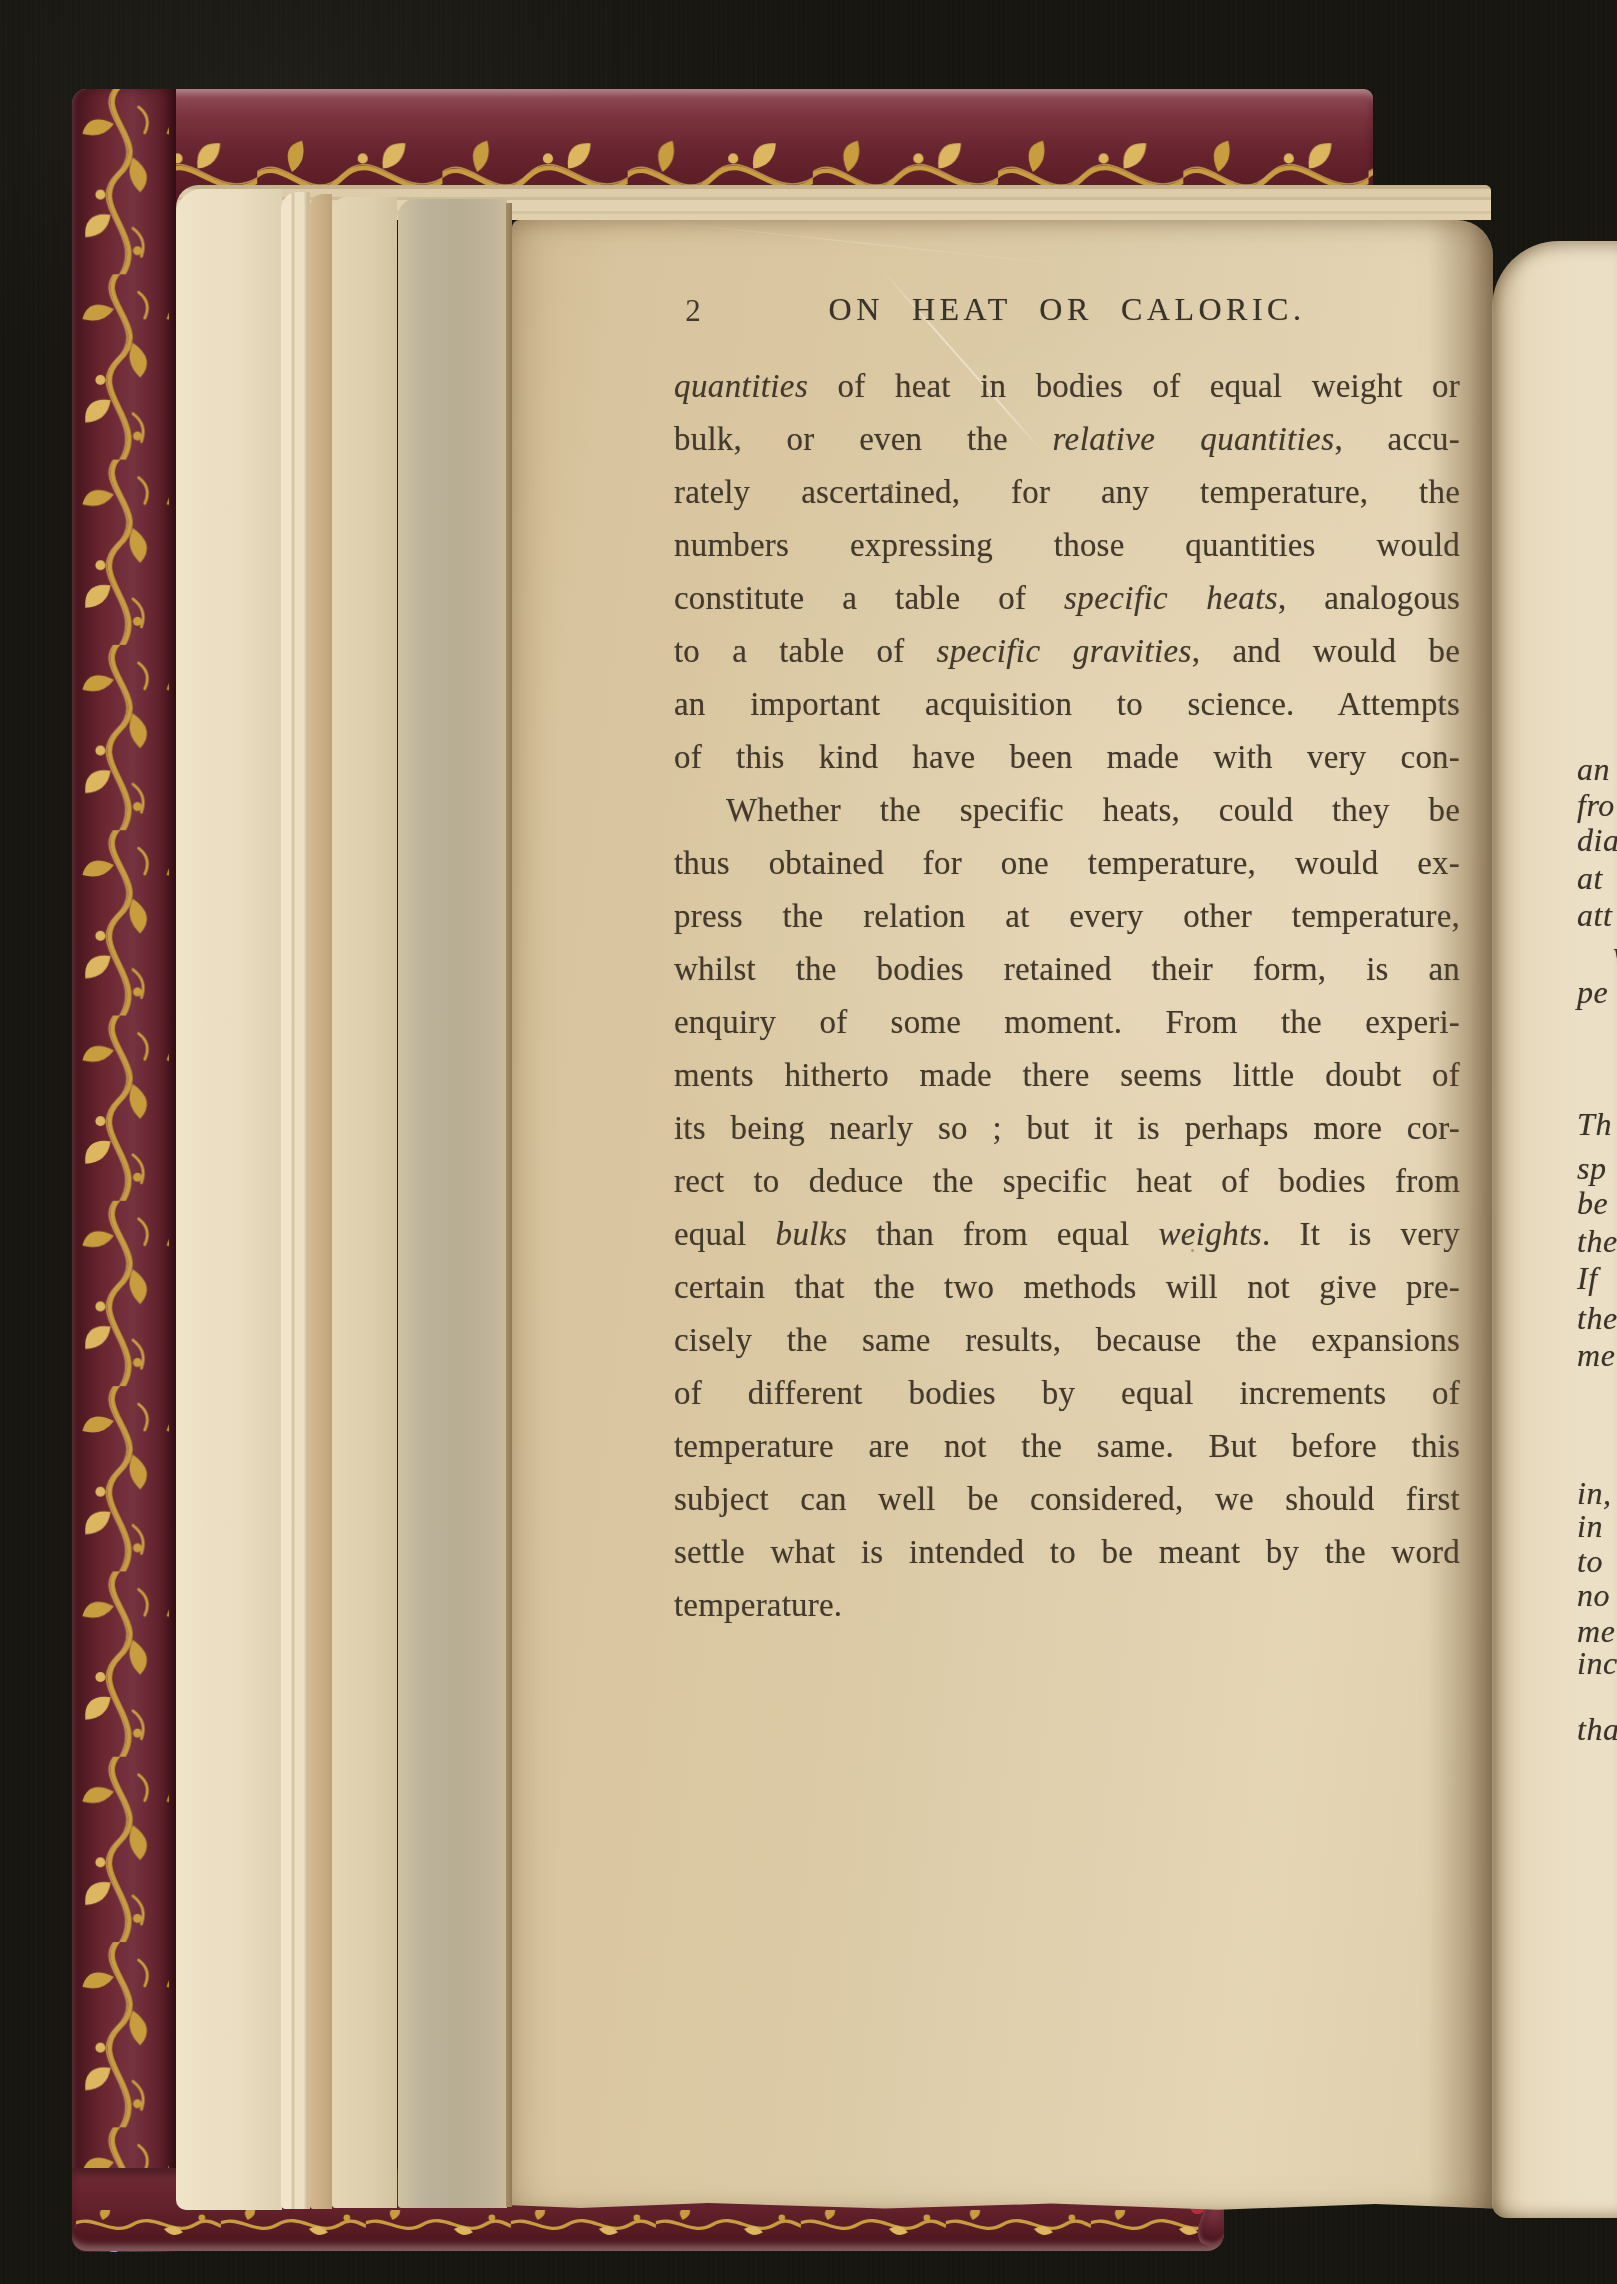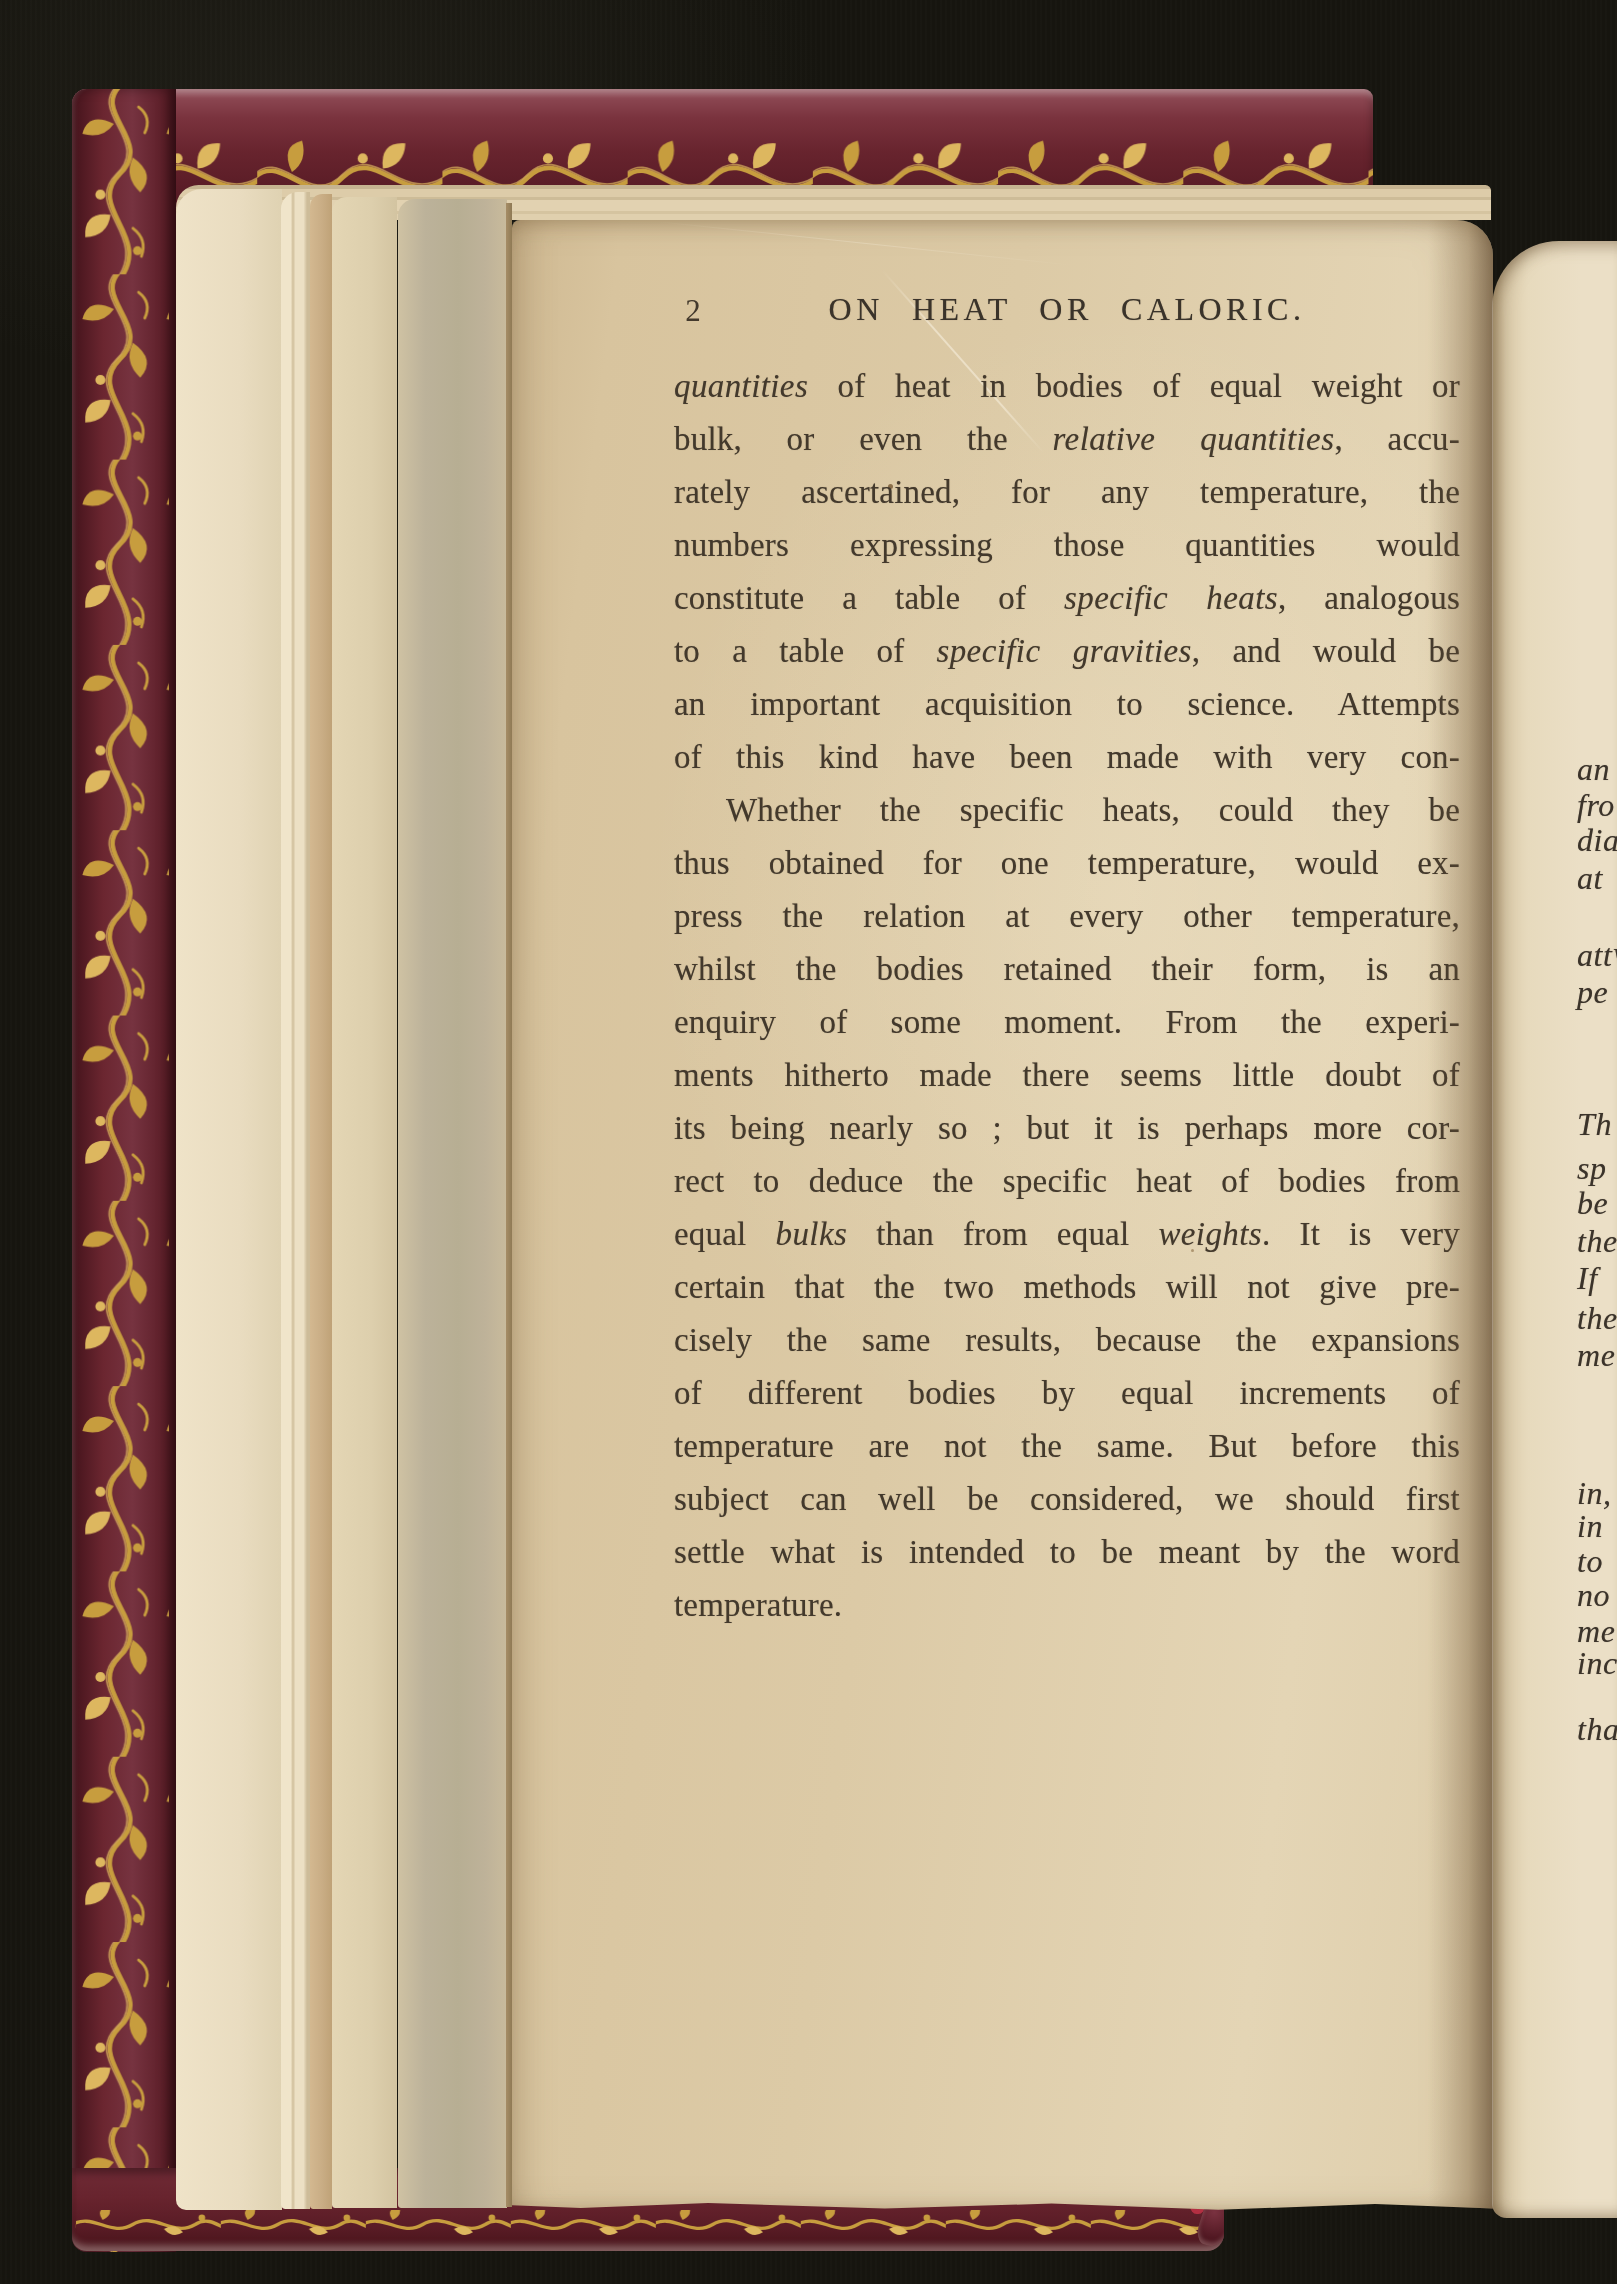--- a/index.html
+++ b/index.html
@@ -202,21 +202,21 @@
 
     <div class="gutter-shadow"></div>
   </div>
 
   <div class="right-page">
     <div class="frags">
         <div class="frag" style="top: 511px;">an</div>
         <div class="frag" style="top: 547px;">fro</div>
         <div class="frag" style="top: 582px;">dia</div>
         <div class="frag" style="top: 620px;">at</div>
-        <div class="frag" style="top: 657px; margin-top: 40px;">att</div>
+        <div class="frag" style="top: 657px;">att</div>
         <div class="frag" style="top: 695px; margin-left: 36px;">wa</div>
         <div class="frag" style="top: 734px;">pe</div>
         <div class="frag" style="top: 866px; text-align: right;">Th</div>
         <div class="frag" style="top: 910px;">sp</div>
         <div class="frag" style="top: 945px;">be</div>
         <div class="frag" style="top: 983px;">the</div>
         <div class="frag" style="top: 1020px;">If</div>
         <div class="frag" style="top: 1060px;">the</div>
         <div class="frag" style="top: 1097px;">me</div>
         <div class="frag" style="top: 1235px;">in,</div>

